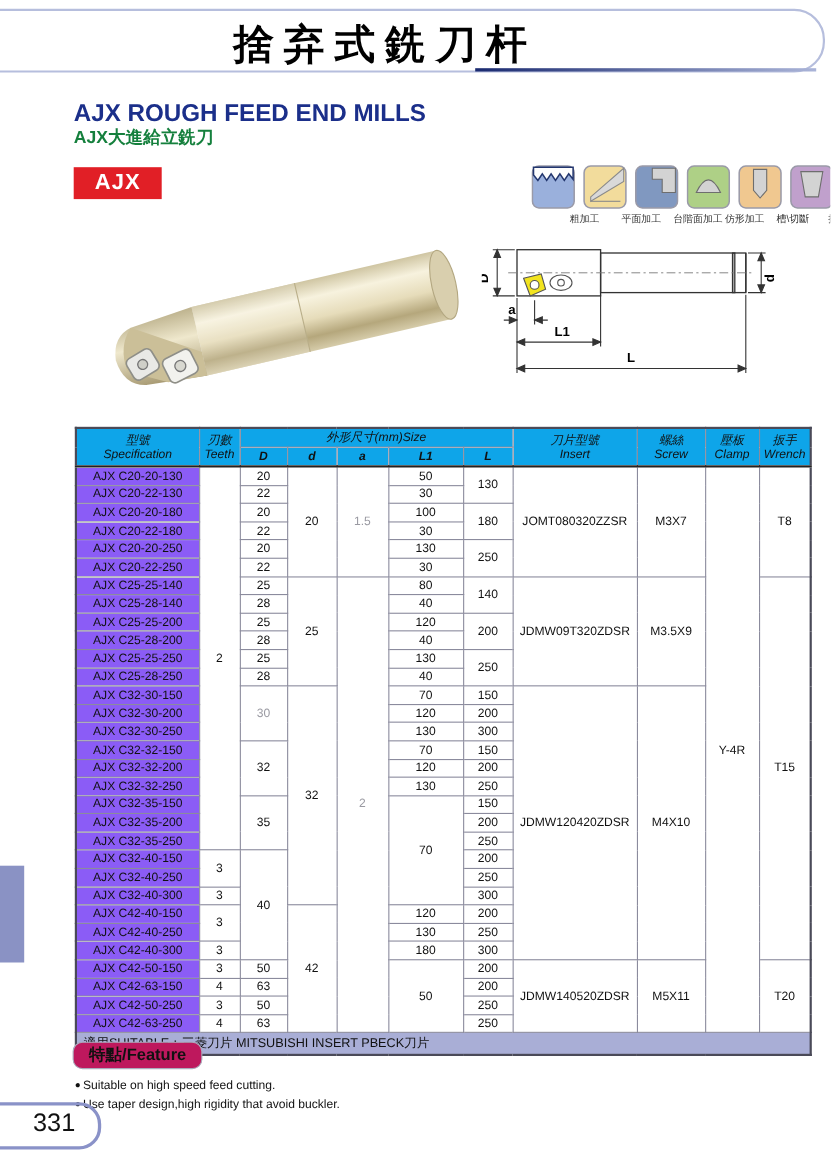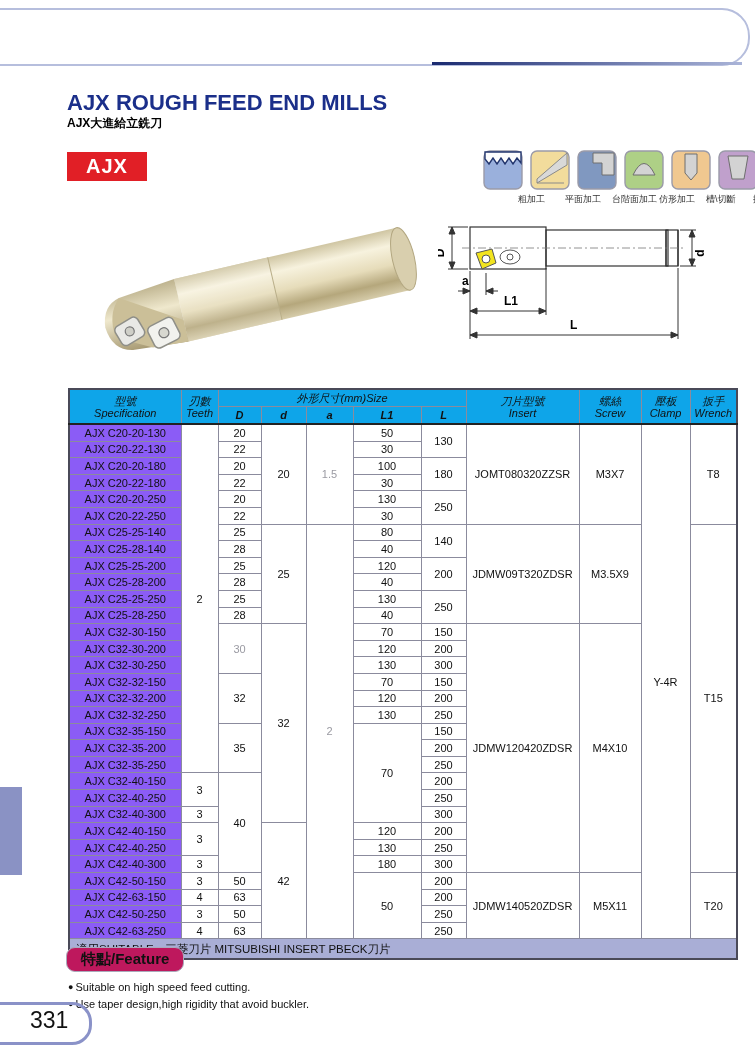--- a/index.html
+++ b/index.html
@@ -9,21 +9,21 @@
   
   .banner-outline{position:absolute;left:-44px;top:8px;width:790px;height:54px;
     border:2px solid #b6bedd;border-radius:0 28px 28px 0;}
   .banner-underline{position:absolute;left:432px;top:62px;width:310px;height:3px;
     background:linear-gradient(to right,#1a2a70,#aab4d8);}
   .page-title{position:absolute;left:0;top:16px;width:700px;text-align:center;
     font-size:37px;font-weight:bold;letter-spacing:9px;color:#000;}
 
   
   .heading-en{position:absolute;left:67px;top:90px;font-size:22px;font-weight:bold;color:#1b2f8a;}
-  .heading-zh{position:absolute;left:67px;top:115px;font-size:12px;font-weight:bold;color:#000000;}
+  .heading-zh{position:absolute;left:67px;top:115px;font-size:16px;font-weight:bold;color:#15803d;}
   .series-badge{position:absolute;left:67px;top:152px;width:80px;height:29px;background:#e11f26;
     color:#fff;font-size:20px;font-weight:bold;text-align:center;line-height:29px;letter-spacing:1px;}
 
   
   .icons-row{position:absolute;left:482px;top:150px;display:flex;gap:5px;}
   .icon-item{width:42px;text-align:center;}
   .icon-item svg{width:40px;height:40px;display:block;margin:0 auto;}
   .icon-label{font-size:9px;color:#333;margin-top:3px;white-space:nowrap;margin-left:36px;}
 
   
@@ -59,20 +59,21 @@
   .page-num-box{position:absolute;left:-22px;top:1002px;width:108px;height:37px;
     border:3px solid #8a92c8;border-radius:0 20px 20px 0;}
   .page-num{position:absolute;left:30px;top:1007px;font-size:23px;color:#111;}
 </style>
 </head>
 <body>
 
 <div id="page">
 
   <div class="banner-outline"></div>
+  <div class="page-title">捨弃式銑刀杆</div>
   <div class="banner-underline"></div>
 
   <div class="heading-en">AJX ROUGH FEED END MILLS</div>
   <div class="heading-zh">AJX大進給立銑刀</div>
   <div class="series-badge">AJX</div>
 
   <div class="icons-row">
       <div class="icon-item">
         <svg viewBox="0 0 40 40">
           <rect x="1" y="1" width="38" height="38" rx="6" fill="#9ab0dc" stroke="#9a9aa8" stroke-width="1.4"></rect>

